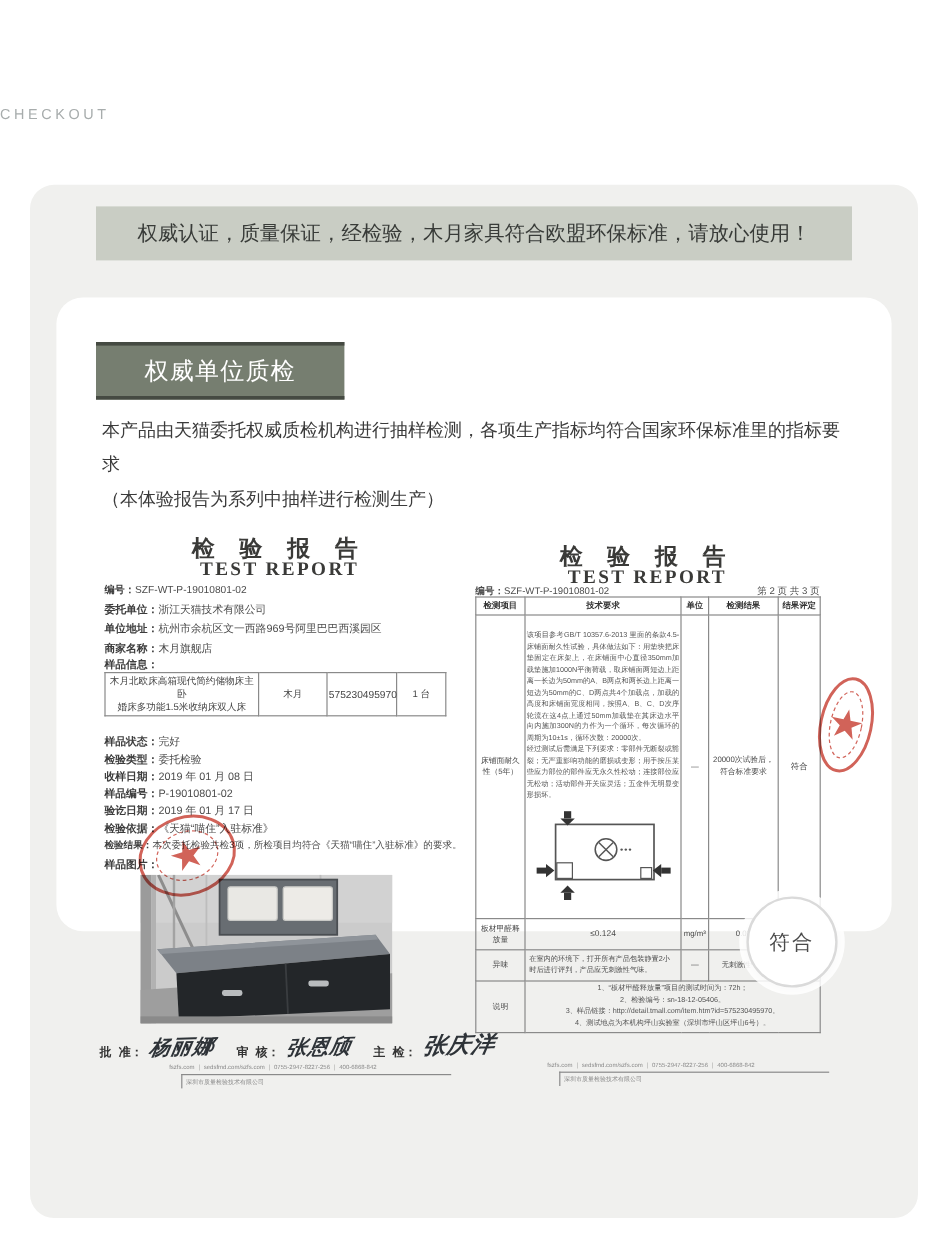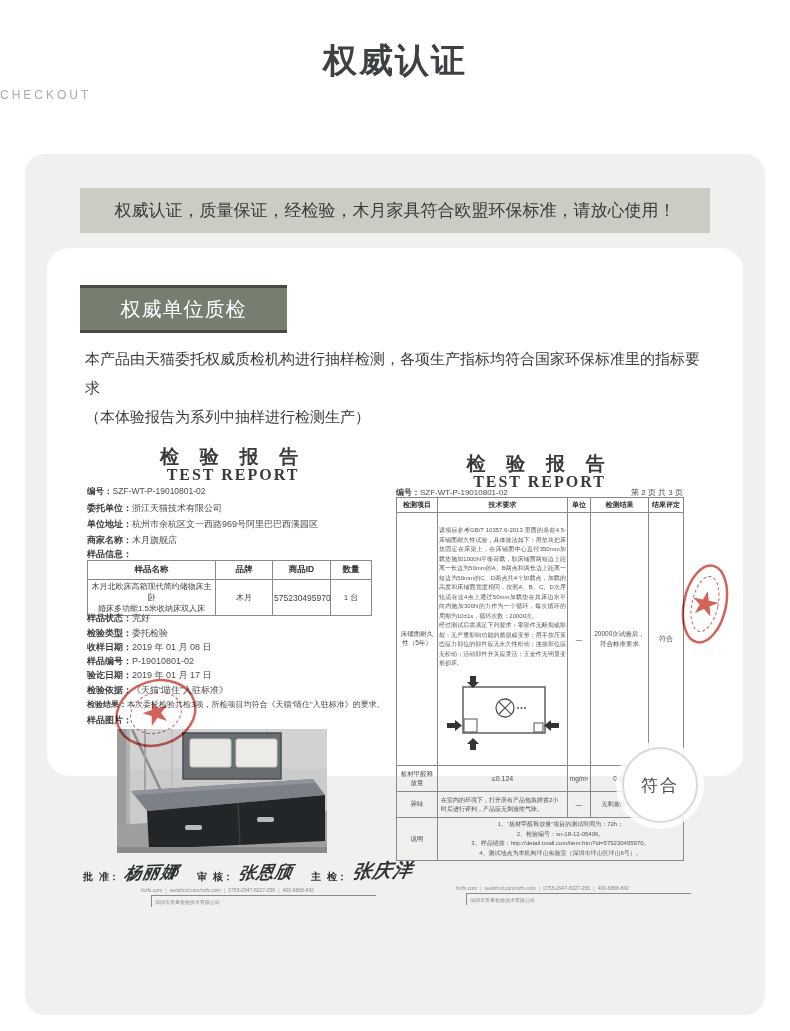--- a/index.html
+++ b/index.html
@@ -6,21 +6,21 @@
   .page{position:relative;width:790px;height:1031px;background:#ffffff;overflow:hidden;
         font-family:"Liberation Sans","DejaVu Sans",sans-serif;color:#3b3b3b;}
   
   .main-title{position:absolute;top:38px;left:0;width:790px;text-align:center;
               font-size:34px;font-weight:bold;color:#3d4144;letter-spacing:2px;}
   .main-sub{position:absolute;top:88px;left:0;width:790px;text-align:left;
             font-size:12px;color:#a7acac;letter-spacing:3px;}
   
   .container{position:absolute;left:25px;top:154px;width:740px;height:861px;
              background:#f0f0ee;border-radius:20px;}
-  .banner{position:absolute;left:55px;top:34px;width:630px;height:45px;background:#c9cdc4;
+  .banner{position:absolute;left:55px;top:18px;width:630px;height:45px;background:#c9cdc4;
           display:flex;align-items:center;justify-content:center;
           font-size:17px;color:#383b38;}
   .card{position:absolute;left:22px;top:94px;width:696px;height:528px;background:#ffffff;
         border-radius:22px;}
   
   .band{position:absolute;left:33px;top:37px;width:207px;height:42px;background:#767e70;
         border-top:3px solid #454a42;border-bottom:3px solid #454a42;
         display:flex;align-items:center;justify-content:center;
         color:#ffffff;font-size:20px;letter-spacing:1px;}
   .para{position:absolute;left:38px;top:96px;width:628px;font-size:15px;line-height:29px;color:#3b3b3b;}
@@ -58,21 +58,20 @@
   
   .badge{position:absolute;width:72px;height:72px;border-radius:50%;background:#ffffff;
          border:2px solid #dadada;box-shadow:0 0 0 6px rgba(255,255,255,.85),0 1px 5px rgba(0,0,0,.12);
          display:flex;align-items:center;justify-content:center;font-size:17px;color:#4a4a4a;letter-spacing:2px;}
 </style>
 </head>
 <body>
 
 <div class="page">
 
-  <div class="main-title">权威认证</div>
   <div class="main-sub">CHECKOUT</div>
 
   <div class="container">
     <div class="banner">权威认证，质量保证，经检验，木月家具符合欧盟环保标准，请放心使用！</div>
 
     <div class="card">
       <div class="band">权威单位质检</div>
       <div class="para">
         <span>本产品由天猫委托权威质检机构进行抽样检测，各项生产指标均符合国家环保标准里的指标要求</span><br>
         <span>（本体验报告为系列中抽样进行检测生产）</span>
@@ -99,26 +98,20 @@
         </div>
 
         <table class="stable" style="position:absolute;left:4px;top:122px;width:284px;">
           <colgroup>
               <col style="width:128px">
               <col style="width:57px">
               <col style="width:58px">
               <col style="width:41px">
             </colgroup>
           <tbody>
-              <tr style="height:19px;">
-            <th>样品名称</th>
-            <th>品牌</th>
-            <th>商品ID</th>
-            <th>数量</th>
-          </tr>
           <tr style="height:27px;">
             <td class="preline">木月北欧床高箱现代简约储物床主卧
 婚床多功能1.5米收纳床双人床</td>
             <td>木月</td>
             <td style="font-size:8.5px;">575230495970</td>
             <td>1 台</td>
           </tr>
         </tbody>
           </table>
 

